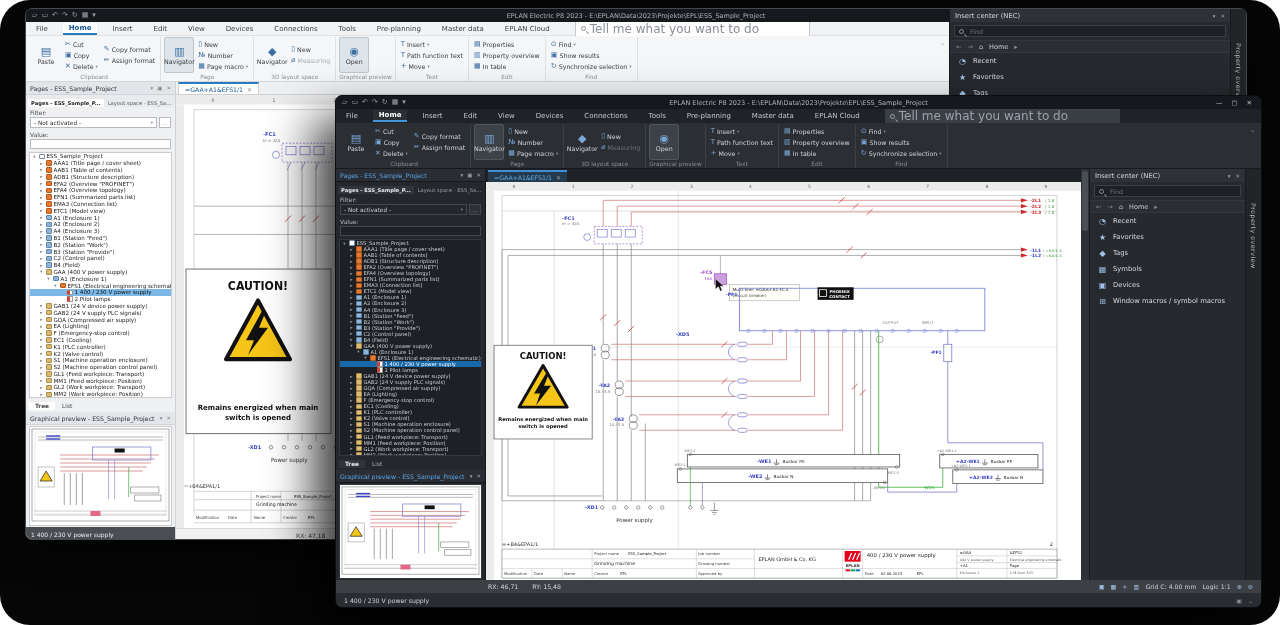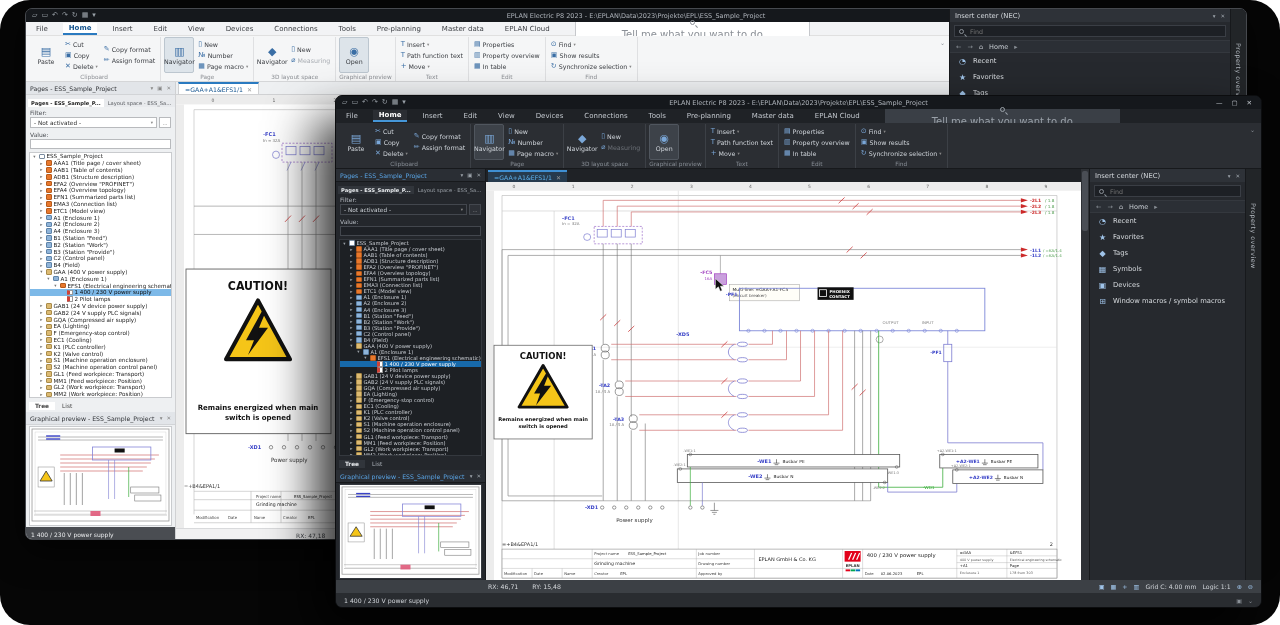--- a/index.html
+++ b/index.html
@@ -15,21 +15,21 @@
   .ttext{position:absolute;left:0;right:0;text-align:center;font-size:6.5px;color:#aeb3ba;pointer-events:none;white-space:nowrap;}
   .wctrl{margin-left:auto;display:flex;gap:9px;padding:0 9px;font-size:6.5px;color:#c3c8cf;z-index:2;}
   
   .tabsrow{display:flex;align-items:center;gap:9px;padding:0 4px;}
   .tabsrow.light{height:14px;background:#f2f3f5;border-bottom:1px solid #e0e0e0;}
   .tabsrow.dark{height:14px;background:#1f2226;}
   .rtab{padding:1px 6px;font-size:7px;color:#3c3f44;white-space:nowrap;}
   .dark .rtab{color:#c2c7cd;}
   .rtab.active{font-weight:bold;color:#14548f;border-bottom:2px solid #2a7ac0;background:#fff;}
   .dark .rtab.active{color:#fff;background:#2b2e33;border-bottom:2px solid #4596d8;}
-  .ribbon-search{display:flex;align-items:center;gap:4px;margin-left:10px;width:235px;height:19px;font-size:10px;padding:0 5px;white-space:nowrap;overflow:hidden;flex-direction:column;}
+  .ribbon-search{display:flex;align-items:center;gap:4px;margin-left:10px;width:235px;height:19px;font-size:12px;padding:0 5px;white-space:nowrap;overflow:hidden;}
   .light .ribbon-search{background:#fff;border:1px solid #c6c8cc;color:#8a8f96;}
   .dark .ribbon-search{background:#3a3f46;border-radius:2px;color:#9aa1a9;}
   .lens{width:5px;height:5px;border:1px solid currentColor;border-radius:50%;position:relative;flex:0 0 auto;}
   .lens::after{content:"";position:absolute;width:3px;height:1px;background:currentColor;transform:rotate(45deg);left:4px;top:5px;}
   .ribbonbody{display:flex;align-items:stretch;padding:1px 2px 0 2px;}
   .ribbonbody.light{height:46px;background:#f5f6f7;border-bottom:1px solid #d5d6d8;}
   .ribbonbody.dark{height:46px;background:#2b2e33;border-bottom:1px solid #17191c;}
   .rgroup{display:flex;flex-direction:column;padding:0 3px;border-right:1px solid #dfe0e2;position:relative;}
   .dark .rgroup{border-right:1px solid #3c4046;}
   .rgroup-body{display:flex;gap:2px;flex:1;}

